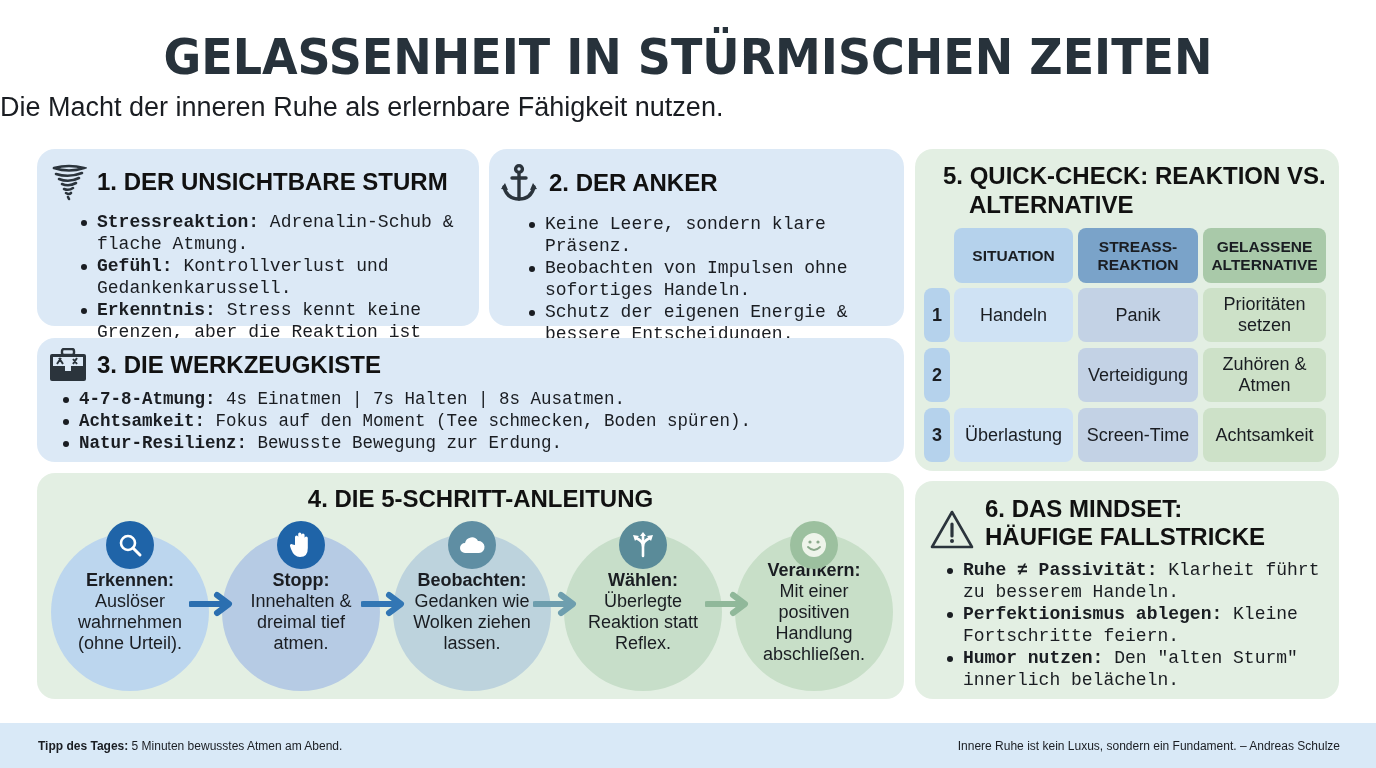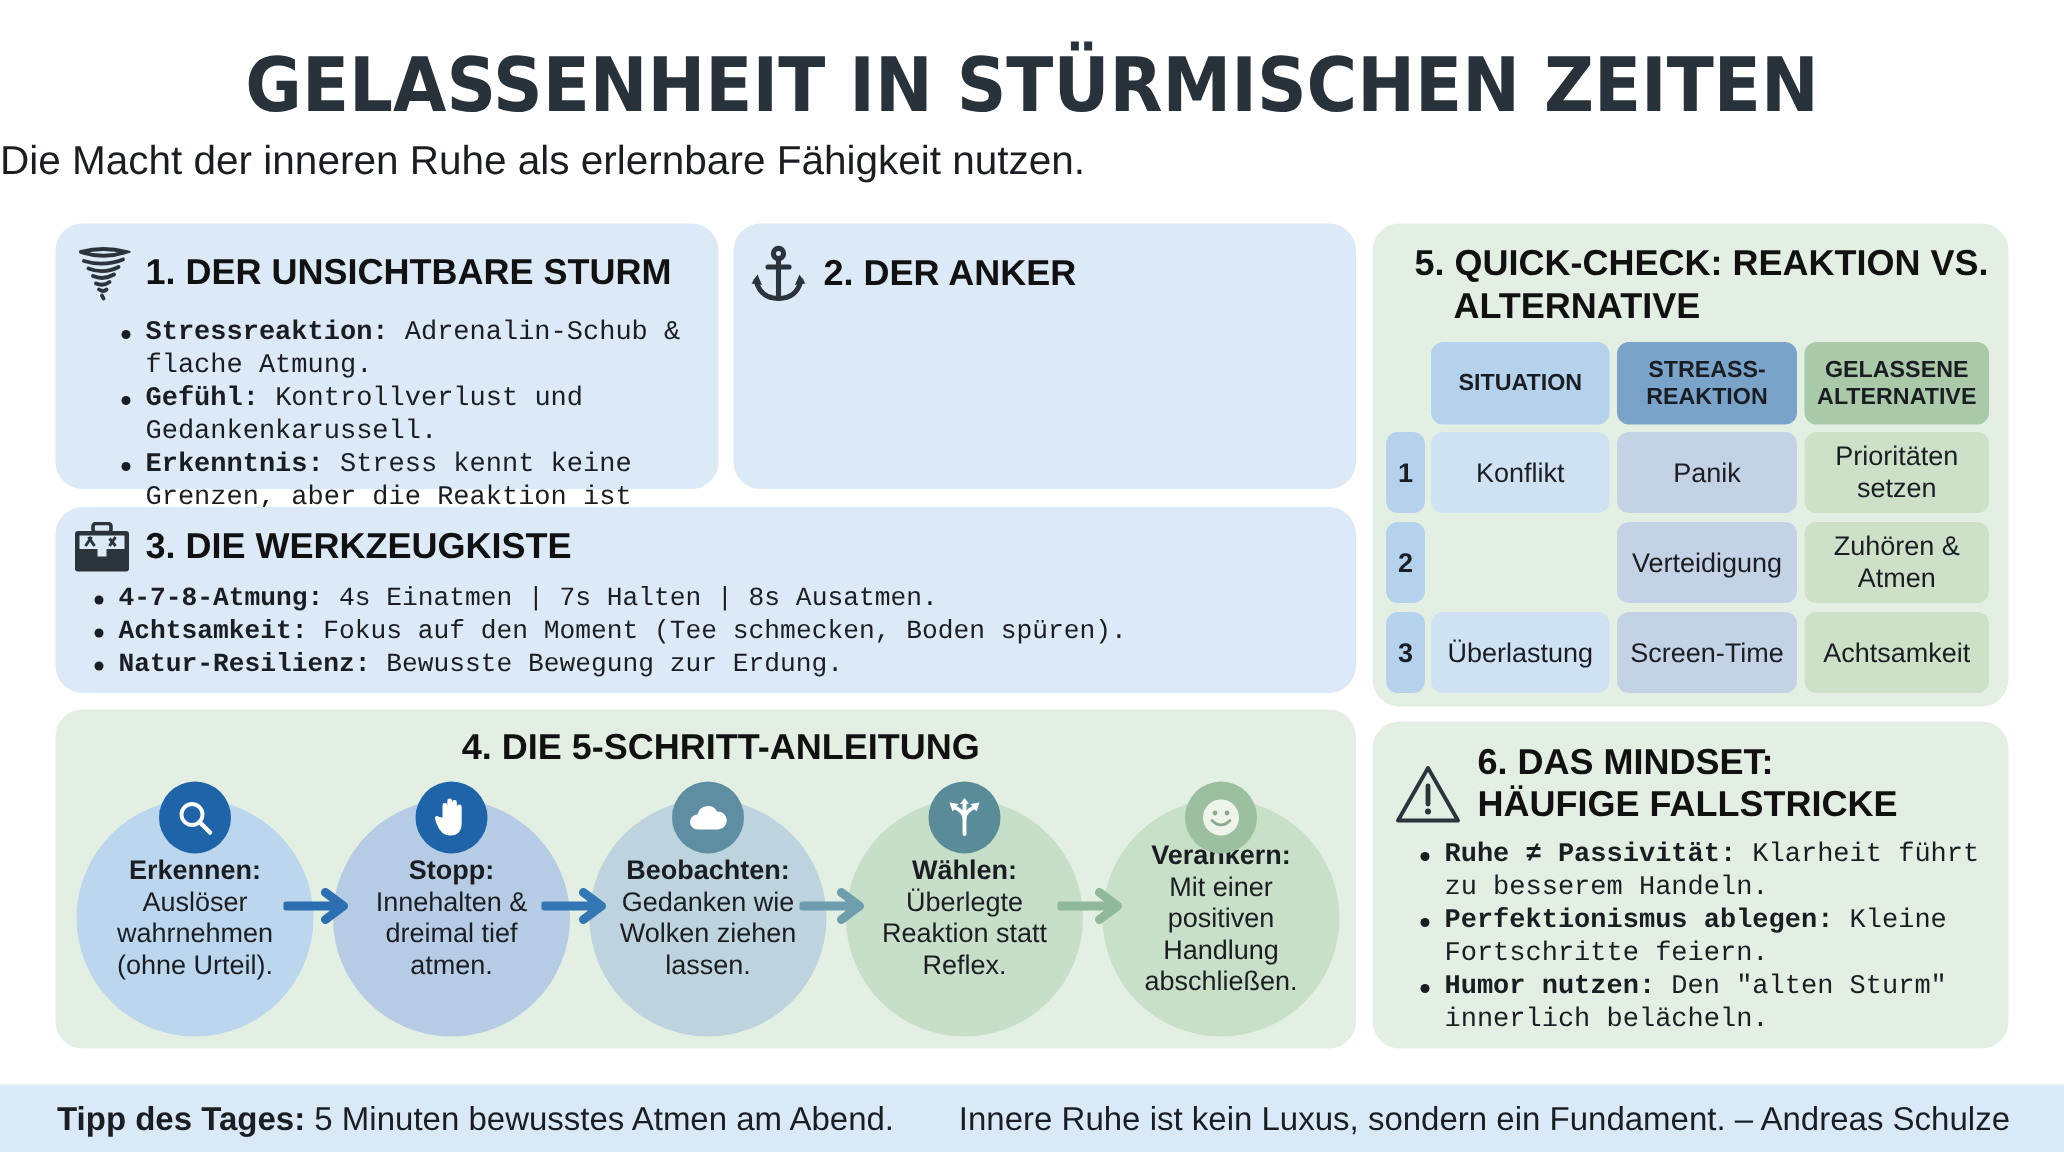--- a/index.html
+++ b/index.html
@@ -49,21 +49,21 @@
   .arrow { position: absolute; }
 
   
   .qc-title { position: absolute; left: 28px; top: 12px; font-weight: bold; font-size: 24px; line-height: 29px; color: #111; }
   .qc-cell { position: absolute; border-radius: 8px; display: flex; align-items: center; justify-content: center; text-align: center; font-size: 18px; line-height: 21px; color: #1a1d22; }
   .qc-head { font-weight: bold; font-size: 15.5px; line-height: 18px; }
 
   #c6 ul { margin-top: 8px; margin-left: 14px; }
   #c6 ul li { font-size: 18px; line-height: 22px; }
 
-  .footer { position: absolute; left: 0; top: 723px; width: 1376px; height: 45px; background: #d9e9f7; display: flex; align-items: center; justify-content: space-between; padding: 0 36px 0 38px; font-size: 22px; color: #1a1d22; }
+  .footer { position: absolute; left: 0; top: 723px; width: 1376px; height: 45px; background: #d9e9f7; display: flex; align-items: center; justify-content: space-between; padding: 0 36px 0 38px; font-size: 12px; color: #1a1d22; }
   .footer b { font-weight: bold; }
 </style>
 </head>
 <body>
 
 <div class="title">GELASSENHEIT IN STÜRMISCHEN ZEITEN</div>
 <div class="subtitle">Die Macht der inneren Ruhe als erlernbare Fähigkeit nutzen.</div>
 
 <div class="card blue" id="c1">
   <div class="card-head">
@@ -93,20 +93,25 @@
       <g fill="none" stroke="#2b343c" stroke-width="3.4" stroke-linecap="round" stroke-linejoin="round">
         <circle cx="20" cy="6" r="3.4"></circle>
         <line x1="20" y1="10" x2="20" y2="36"></line>
         <line x1="13" y1="15" x2="27" y2="15"></line>
         <path d="M5 24 Q8 36 20 36 Q32 36 35 24"></path>
       </g>
       <path d="M2 26 L6 20 L9 27 Z M38 26 L34 20 L31 27 Z" fill="#2b343c"></path>
     </svg>
     <span>2. DER ANKER</span>
   </div>
+  <ul class="bl">
+    <li>Keine Leere, sondern klare Präsenz.</li>
+    <li>Beobachten von Impulsen ohne sofortiges Handeln.</li>
+    <li>Schutz der eigenen Energie &amp; bessere Entscheidungen.</li>
+  </ul>
 </div>
 
 <div class="card blue" id="c3">
   <div class="card-head">
     <svg width="38" height="34" viewBox="0 0 38 34">
       <rect x="13" y="1" width="12" height="6" rx="2" fill="none" stroke="#2b343c" stroke-width="2.4"></rect>
       <rect x="1" y="6" width="36" height="27" rx="2" fill="#2b343c"></rect>
       <rect x="4" y="9" width="30" height="9" fill="#dce9f6"></rect>
       <path d="M8 16 L12 10 M10 10 L14 16 M24 16 L28 10 M28 16 L24 11" stroke="#2b343c" stroke-width="2"></path>
       <rect x="16" y="18" width="6" height="5" fill="#dce9f6"></rect>
@@ -199,21 +204,21 @@
     <div style="padding-left:26px;">ALTERNATIVE</div>
   </div>
 
   <div class="qc-cell qc-head" style="left:39px; top:79px; width:119px; height:55px; background:#b5d2ec;">SITUATION</div>
   <div class="qc-cell qc-head" style="left:163px; top:79px; width:120px; height:55px; background:#7aa3c9; white-space:pre-line;">STREASS-
 REAKTION</div>
   <div class="qc-cell qc-head" style="left:288px; top:79px; width:123px; height:55px; background:#a9c9a9; white-space:pre-line;">GELASSENE
 ALTERNATIVE</div>
 
   <div class="qc-cell" style="left:9px; top:139px; width:26px; height:54px; background:#b5d2ec; font-weight:bold;">1</div>
-  <div class="qc-cell" style="left:39px; top:139px; width:119px; height:54px; background:#cfe2f4;">Konflikt</div>
+  <div class="qc-cell" style="left:39px; top:139px; width:119px; height:54px; background:#cfe2f4;">Handeln</div>
   <div class="qc-cell" style="left:163px; top:139px; width:120px; height:54px; background:#c3d2e5;">Panik</div>
   <div class="qc-cell" style="left:288px; top:139px; width:123px; height:54px; background:#cde1c8;">Prioritäten setzen</div>
 
   <div class="qc-cell" style="left:9px; top:199px; width:26px; height:54px; background:#b5d2ec; font-weight:bold;">2</div>
   <div class="qc-cell" style="left:163px; top:199px; width:120px; height:54px; background:#c3d2e5;">Verteidigung</div>
   <div class="qc-cell" style="left:288px; top:199px; width:123px; height:54px; background:#cde1c8;">Zuhören &amp; Atmen</div>
 
   <div class="qc-cell" style="left:9px; top:259px; width:26px; height:54px; background:#b5d2ec; font-weight:bold;">3</div>
   <div class="qc-cell" style="left:39px; top:259px; width:119px; height:54px; background:#cfe2f4;text-align:right;">Überlastung</div>
   <div class="qc-cell" style="left:163px; top:259px; width:120px; height:54px; background:#c3d2e5;">Screen-Time</div>

